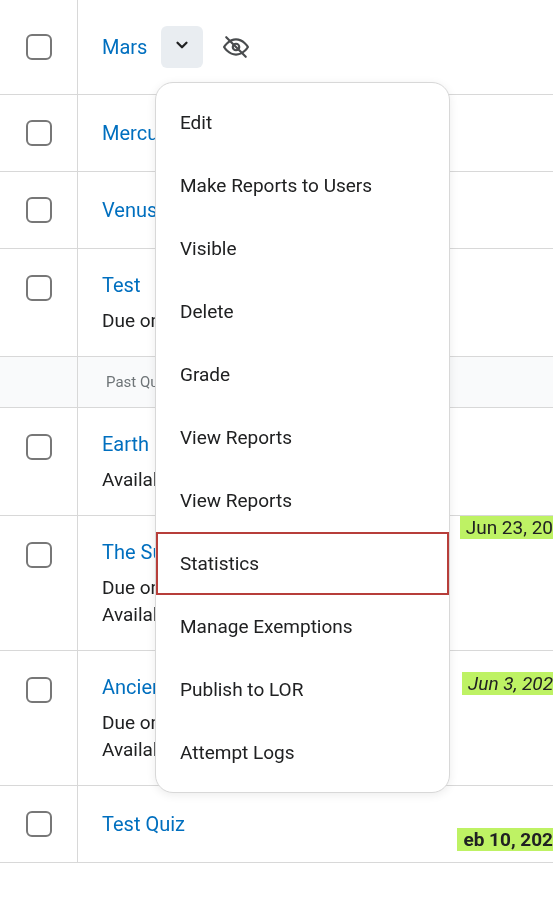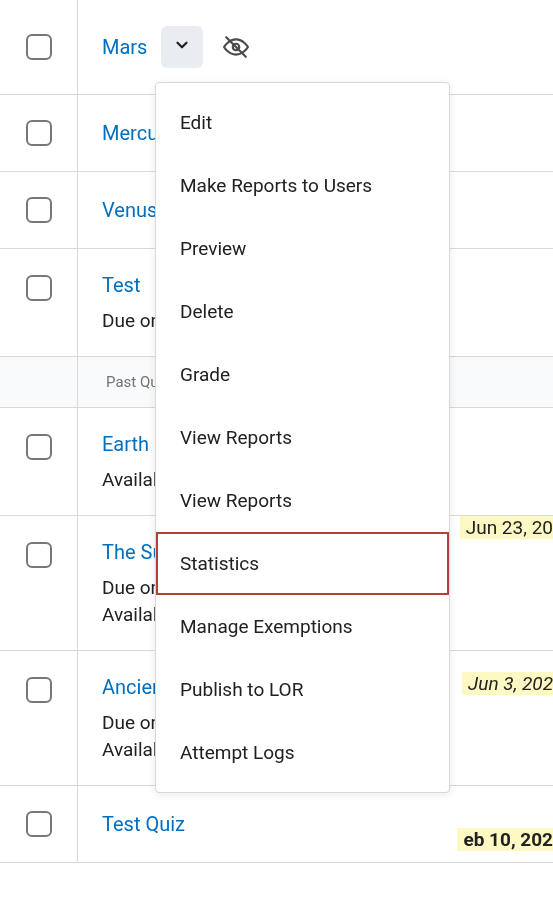--- a/index.html
+++ b/index.html
@@ -74,21 +74,21 @@
     }
     .item-meta + .item-meta {
       margin-top: 4px;
     }
     .right-date {
       position: absolute;
       right: 0;
       color: #202122;
       font-size: 19px;
       white-space: nowrap;
-      background: #fef9c3;
+      background: #bef264;
       padding-left: 6px;
     }
     .header-label {
       color: #6e7477;
       font-size: 15px;
       padding: 16px 18px 16px 28px;
     }
     .dropdown-btn {
       display: inline-flex;
       align-items: center;
@@ -109,21 +109,21 @@
       margin-left: 12px;
       vertical-align: middle;
     }
     .context-menu {
       position: absolute;
       top: 82px;
       left: 155px;
       width: 295px;
       background: #fff;
       border: 1px solid #d8d8d8;
-      border-radius: 4px;
+      border-radius: 18px;
       box-shadow: 0 2px 10px rgba(0,0,0,0.08);
       z-index: 100;
       padding: 8px 0;
     }
     .menu-item {
       padding: 20px 24px;
       font-size: 19px;
       color: #202122;
       cursor: pointer;
       white-space: nowrap;
@@ -245,21 +245,21 @@
         <div class="first-row-wrap">
           <a class="item-title" href="#">Test Quiz</a>
         </div>
       </div>
     </div>
   </div>
 
 <div class="context-menu" id="menu">
     <div class="menu-item">Edit</div>
     <div class="menu-item">Make Reports to Users</div>
-    <div class="menu-item">Preview</div>
+    <div class="menu-item">Visible</div>
     <div class="menu-item">Delete</div>
     <div class="menu-item">Grade</div>
     <div class="menu-item">View Reports</div>
     <div class="menu-item">View Reports</div>
     <div class="menu-item highlighted">Statistics</div>
     <div class="menu-item">Manage Exemptions</div>
     <div class="menu-item">Publish to LOR</div>
     <div class="menu-item">Attempt Logs</div>
   </div>
 

